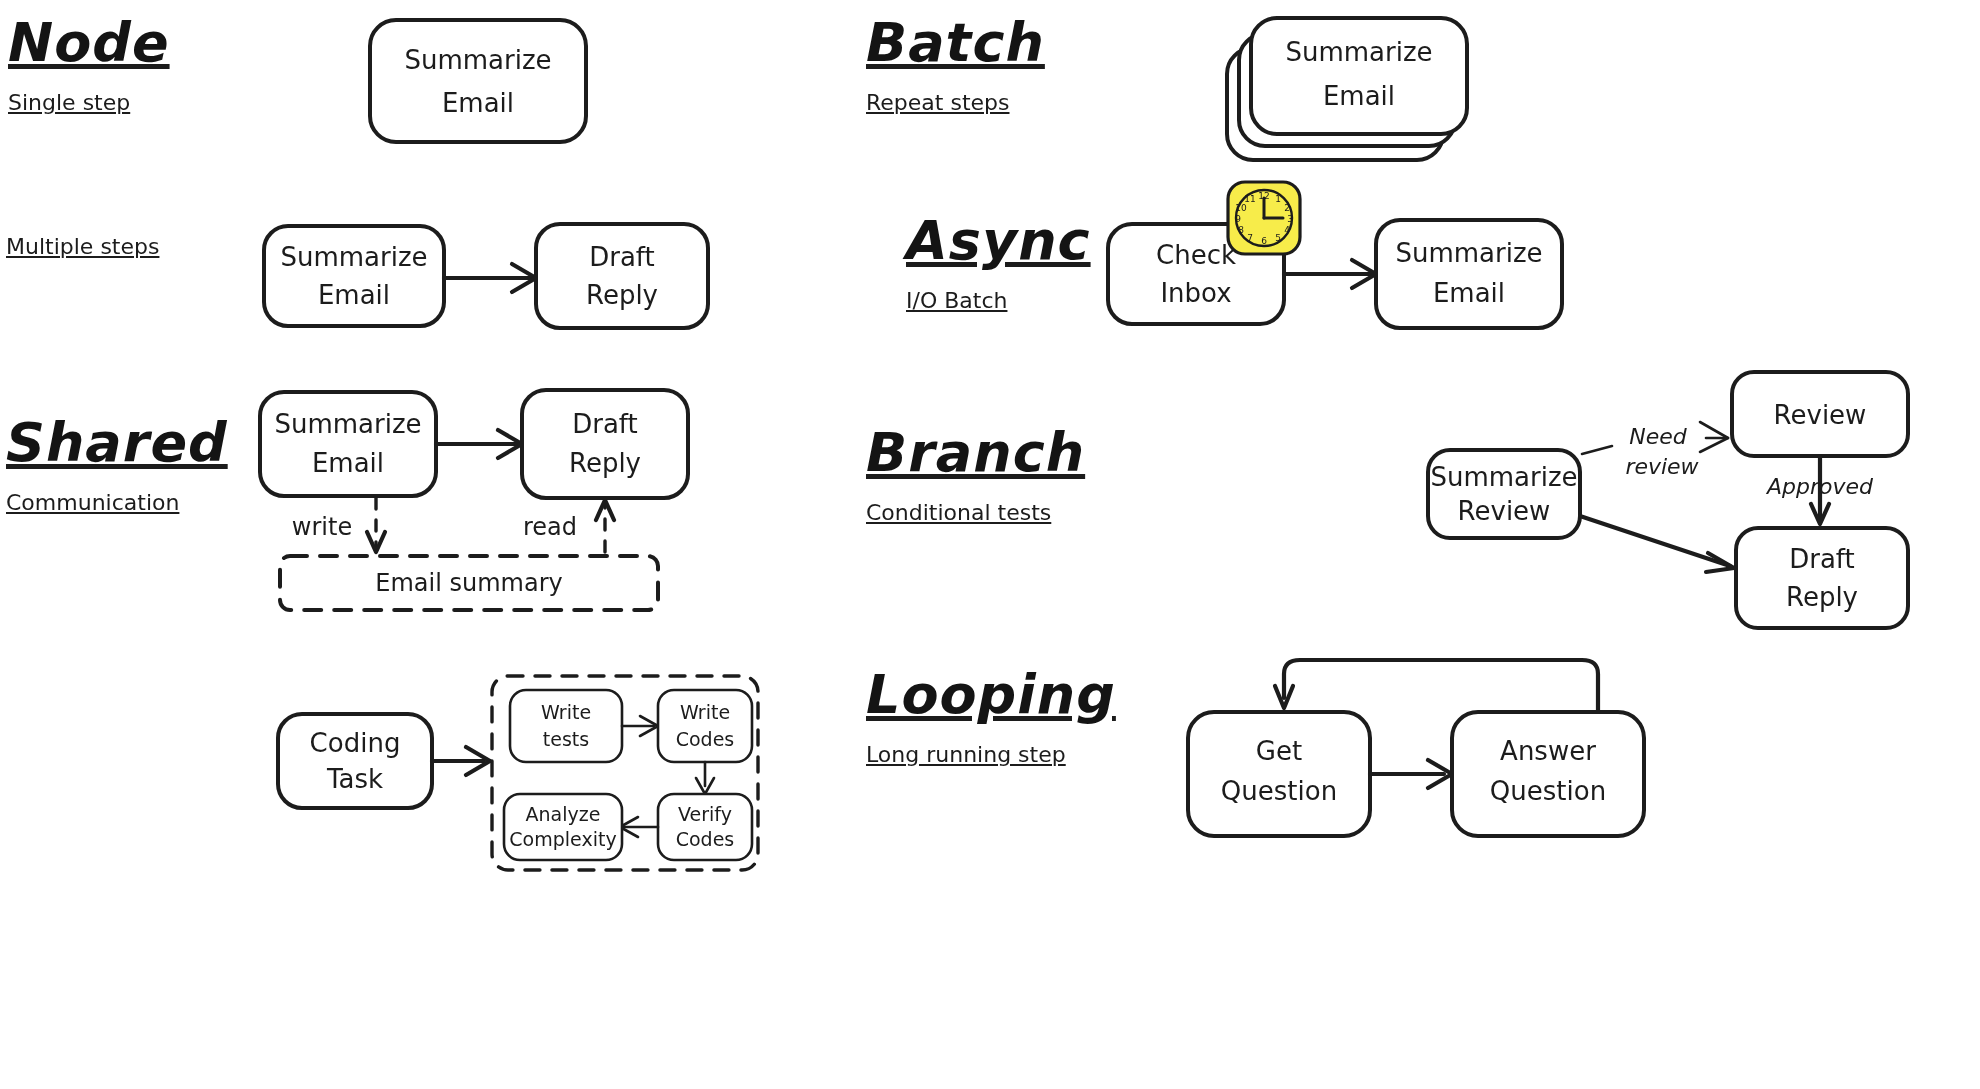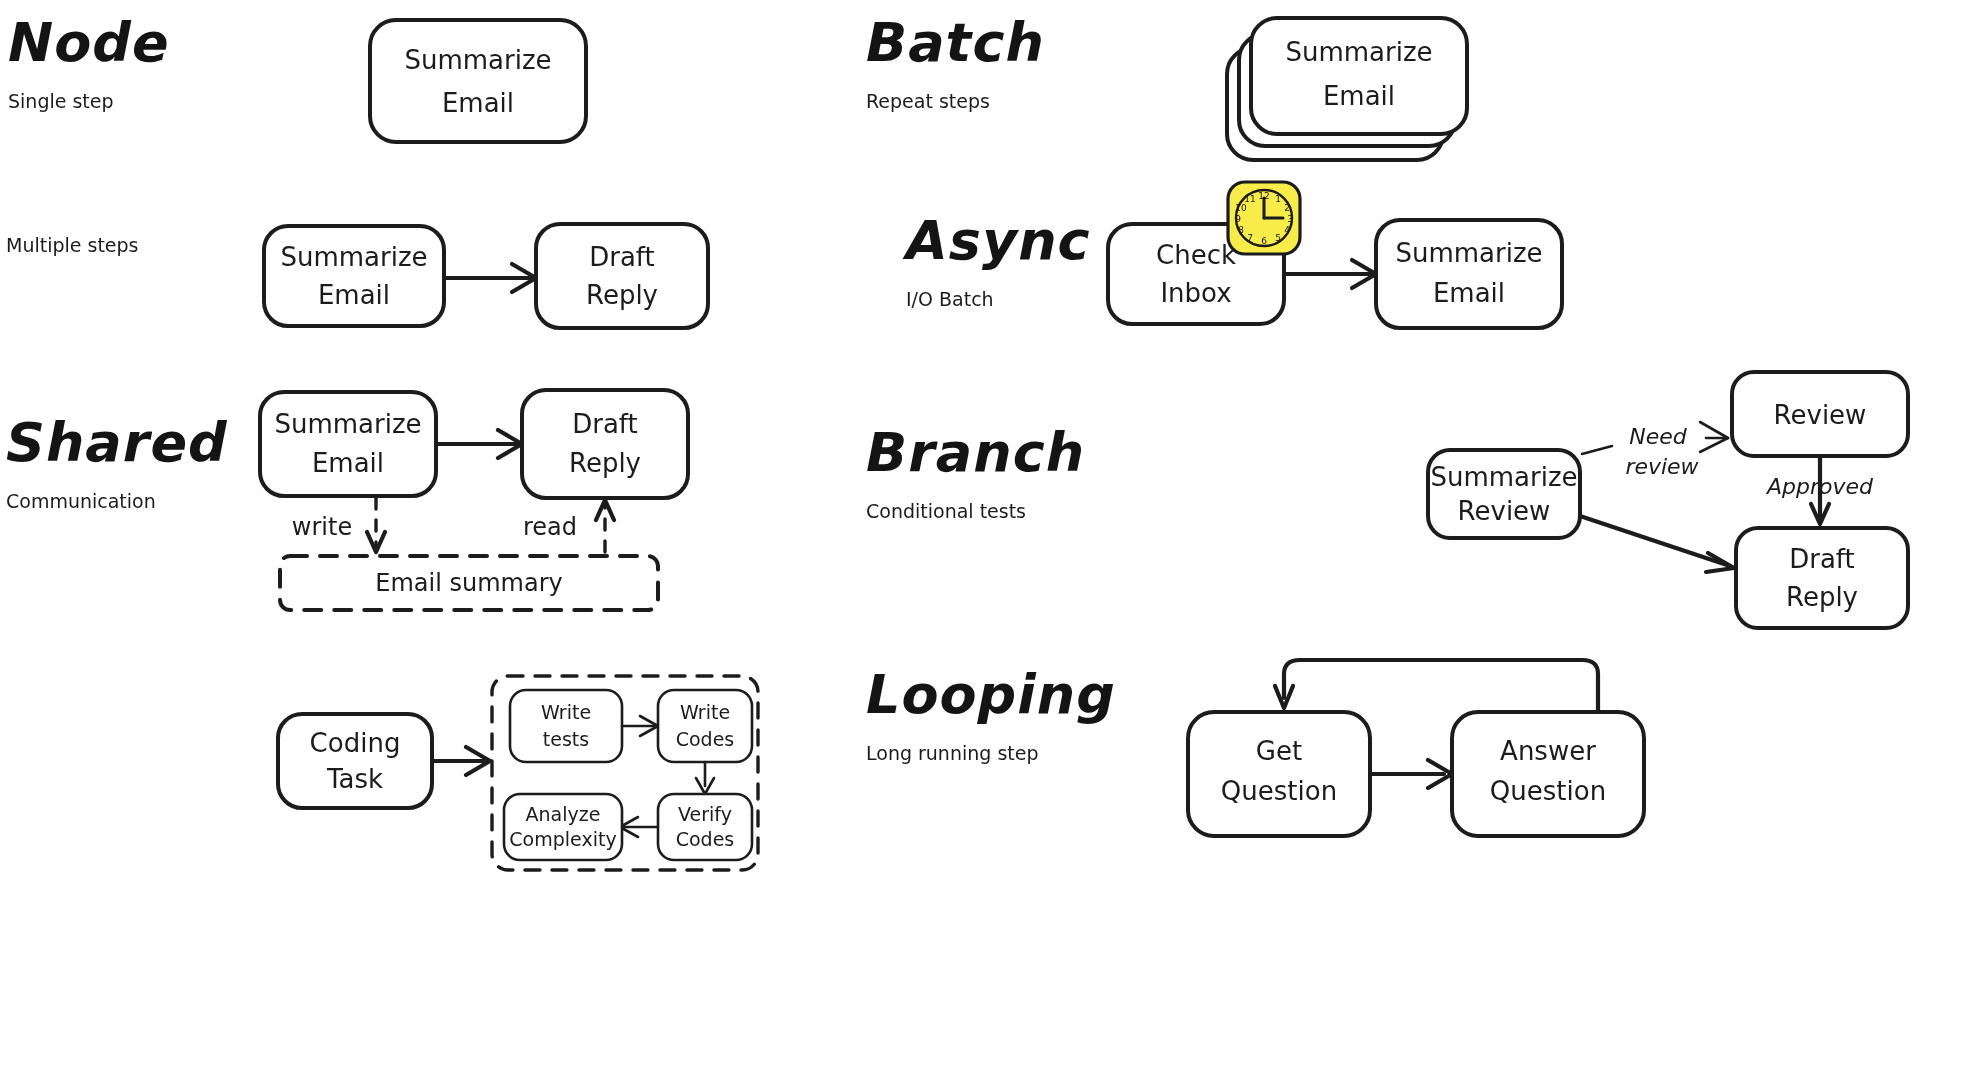--- a/index.html
+++ b/index.html
@@ -3,30 +3,30 @@
 <meta charset="utf-8">
 <style>
   html,body{margin:0;padding:0;background:#ffffff;}
   body{
     width:1980px;height:1089px;
     font-family:"DejaVu Sans","Liberation Sans",sans-serif;
     color:#1c1c1c;overflow:hidden;position:relative;
   }
   .canvas{position:absolute;inset:0;}
   .pattern{position:absolute;}
-  .label-block{position:absolute;}
+  .label-block{position:absolute;text-decoration:underline;}
   .p-title{
     font-family:"DejaVu Sans","Liberation Sans",sans-serif;
     font-weight:700;font-style:italic;
     font-size:54px;letter-spacing:1px;color:#141414;
     white-space:nowrap;line-height:1;
   }
   .p-sub{
     font-family:"DejaVu Sans","Liberation Sans",sans-serif;
-    font-size:19px;color:#1c1c1c;white-space:nowrap;line-height:1;
+    font-size:22px;color:#1c1c1c;white-space:nowrap;line-height:1;
     margin-top:22px;
   }
   svg{display:block;overflow:visible;}
   .nodebox{fill:#ffffff;stroke:#1c1c1c;stroke-width:4;}
   .nodebox-thin{fill:#ffffff;stroke:#1c1c1c;stroke-width:2.6;}
   .dashbox{fill:none;stroke:#1c1c1c;stroke-width:4;stroke-dasharray:17 13;stroke-linecap:round;}
   .dashbox-grp{fill:none;stroke:#1c1c1c;stroke-width:3.4;stroke-dasharray:15 12;stroke-linecap:round;}
   .edge{fill:none;stroke:#1c1c1c;stroke-width:4.2;stroke-linecap:round;stroke-linejoin:round;}
   .edge-thin{fill:none;stroke:#1c1c1c;stroke-width:2.6;stroke-linecap:round;stroke-linejoin:round;}
   .edge-dash{fill:none;stroke:#1c1c1c;stroke-width:3.4;stroke-dasharray:11 11;stroke-linecap:round;}

